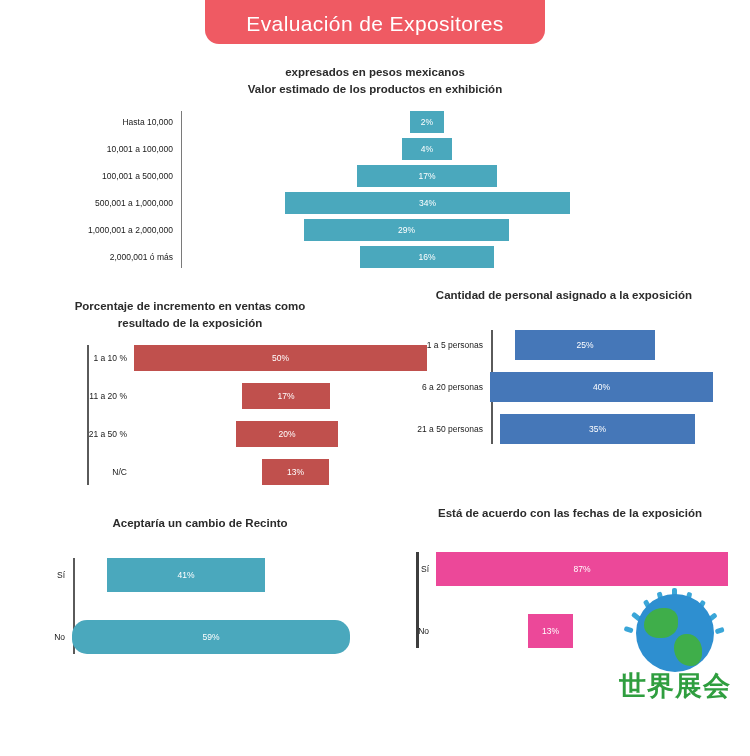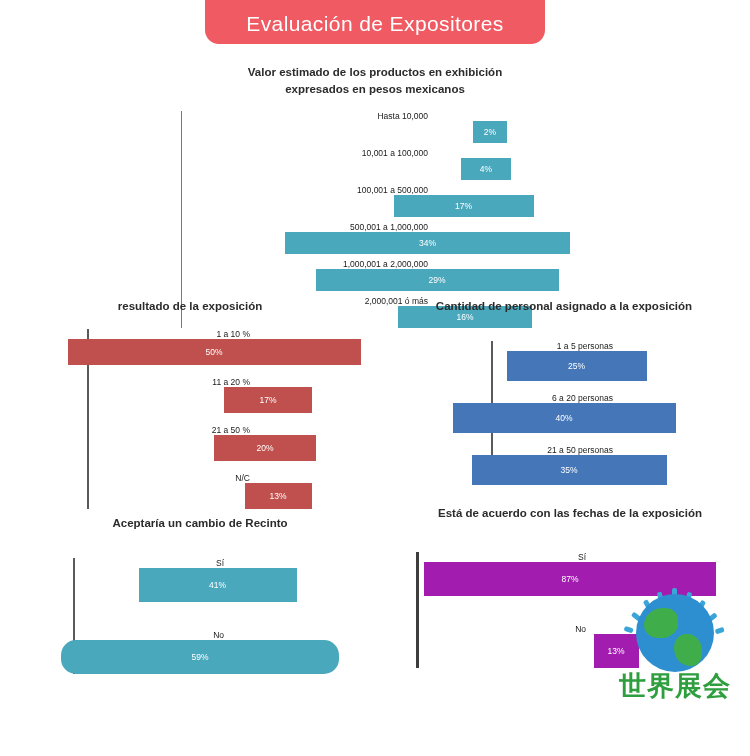--- a/index.html
+++ b/index.html
@@ -52,21 +52,20 @@
     line-height: 1.45;
     margin-bottom: 14px;
   }
   .plot {
     position: relative;
   }
   .row {
     display: flex;
     align-items: center;
     margin-bottom: 6px;
-    flex-direction: column;
   }
   .row:last-child { margin-bottom: 0; }
   .cat-label {
     text-align: right;
     font-size: 8.5px;
     color: #1a1a1a;
     padding-right: 7px;
     white-space: nowrap;
     box-sizing: border-box;
     flex: 0 0 auto;
@@ -104,21 +103,21 @@
   #chart-incremento { left: 0px; top: 298px; width: 380px; }
   #chart-incremento .cat-label { width: 86px; }
   #chart-incremento .bar { background: #c0504d; height: 26px; }
   #chart-incremento .row { margin-bottom: 12px; padding-left: 48px; }
   #chart-incremento .axisline {
     position: absolute;
     left: 87px; top: 0; bottom: 0; width: 2px; background: #5a5a5a;
   }
 
   
-  #chart-personal { left: 378px; top: 298px; width: 372px; }
+  #chart-personal { left: 378px; top: 287px; width: 372px; }
   #chart-personal .cat-label { width: 112px; }
   #chart-personal .bar { background: #4577b8; height: 30px; }
   #chart-personal .row { margin-bottom: 12px; }
   #chart-personal .axisline {
     position: absolute;
     left: 113px; top: 0; bottom: 0; width: 2px; background: #5a5a5a;
   }
 
   
   #chart-recinto { left: 10px; top: 515px; width: 380px; }
@@ -126,21 +125,21 @@
   #chart-recinto .bar { background: #4aa8bd; height: 34px; }
   #chart-recinto .row { margin-bottom: 28px; }
   #chart-recinto .axisline {
     position: absolute;
     left: 63px; top: 0; bottom: 0; width: 2px; background: #5a5a5a;
   }
 
   
   #chart-fechas { left: 390px; top: 505px; width: 360px; }
   #chart-fechas .cat-label { width: 46px; }
-  #chart-fechas .bar { background: #a21caf; height: 34px; }
+  #chart-fechas .bar { background: #ec4899; height: 34px; }
   #chart-fechas .row { margin-bottom: 28px; }
   #chart-fechas .axisline {
     position: absolute;
     left: 26px; top: 0; bottom: 0; width: 2.5px; background: #3d3d3d;
   }
 
   
   .logo {
     position: absolute;
     left: 600px;
@@ -194,22 +193,22 @@
 </style>
 </head>
 <body>
 
 <div class="banner">
   <div class="banner-title">Evaluación de Expositores</div>
 </div>
 
 <div class="chart" id="chart-valor">
   <div class="chart-title">
+    <div>expresados en pesos mexicanos</div>
     <div>Valor estimado de los productos  en exhibición</div>
-    <div>expresados en pesos mexicanos</div>
   </div>
   <div class="plot">
     <div class="axisline"></div>
 
     <div class="row">
       <div class="cat-label">Hasta 10,000</div>
       <div class="bar-area">
         <div class="bar" style="margin-left:230px;width:34px;">2%</div>
       </div>
     </div>
@@ -231,35 +230,36 @@
     <div class="row">
       <div class="cat-label">500,001 a 1,000,000</div>
       <div class="bar-area">
         <div class="bar" style="margin-left:105px;width:285px;">34%</div>
       </div>
     </div>
 
     <div class="row">
       <div class="cat-label">1,000,001 a 2,000,000</div>
       <div class="bar-area">
-        <div class="bar" style="margin-left:124px;width:243px;">29%</div>
+        <div class="bar" style="margin-left:124px;width:205px;">29%</div>
       </div>
     </div>
 
     <div class="row">
       <div class="cat-label">2,000,001 ó más</div>
       <div class="bar-area">
         <div class="bar" style="margin-left:180px;width:134px;">16%</div>
       </div>
     </div>
   </div>
 </div>
 
 <div class="chart" id="chart-incremento">
   <div class="chart-title">
+    <div>Porcentaje  de incremento en ventas como</div>
     <div>resultado de la exposición</div>
   </div>
   <div class="plot">
     <div class="axisline"></div>
 
     <div class="row">
       <div class="cat-label">1 a 10 %</div>
       <div class="bar-area">
         <div class="bar" style="margin-left:0px;width:293px;">50%</div>
       </div>

